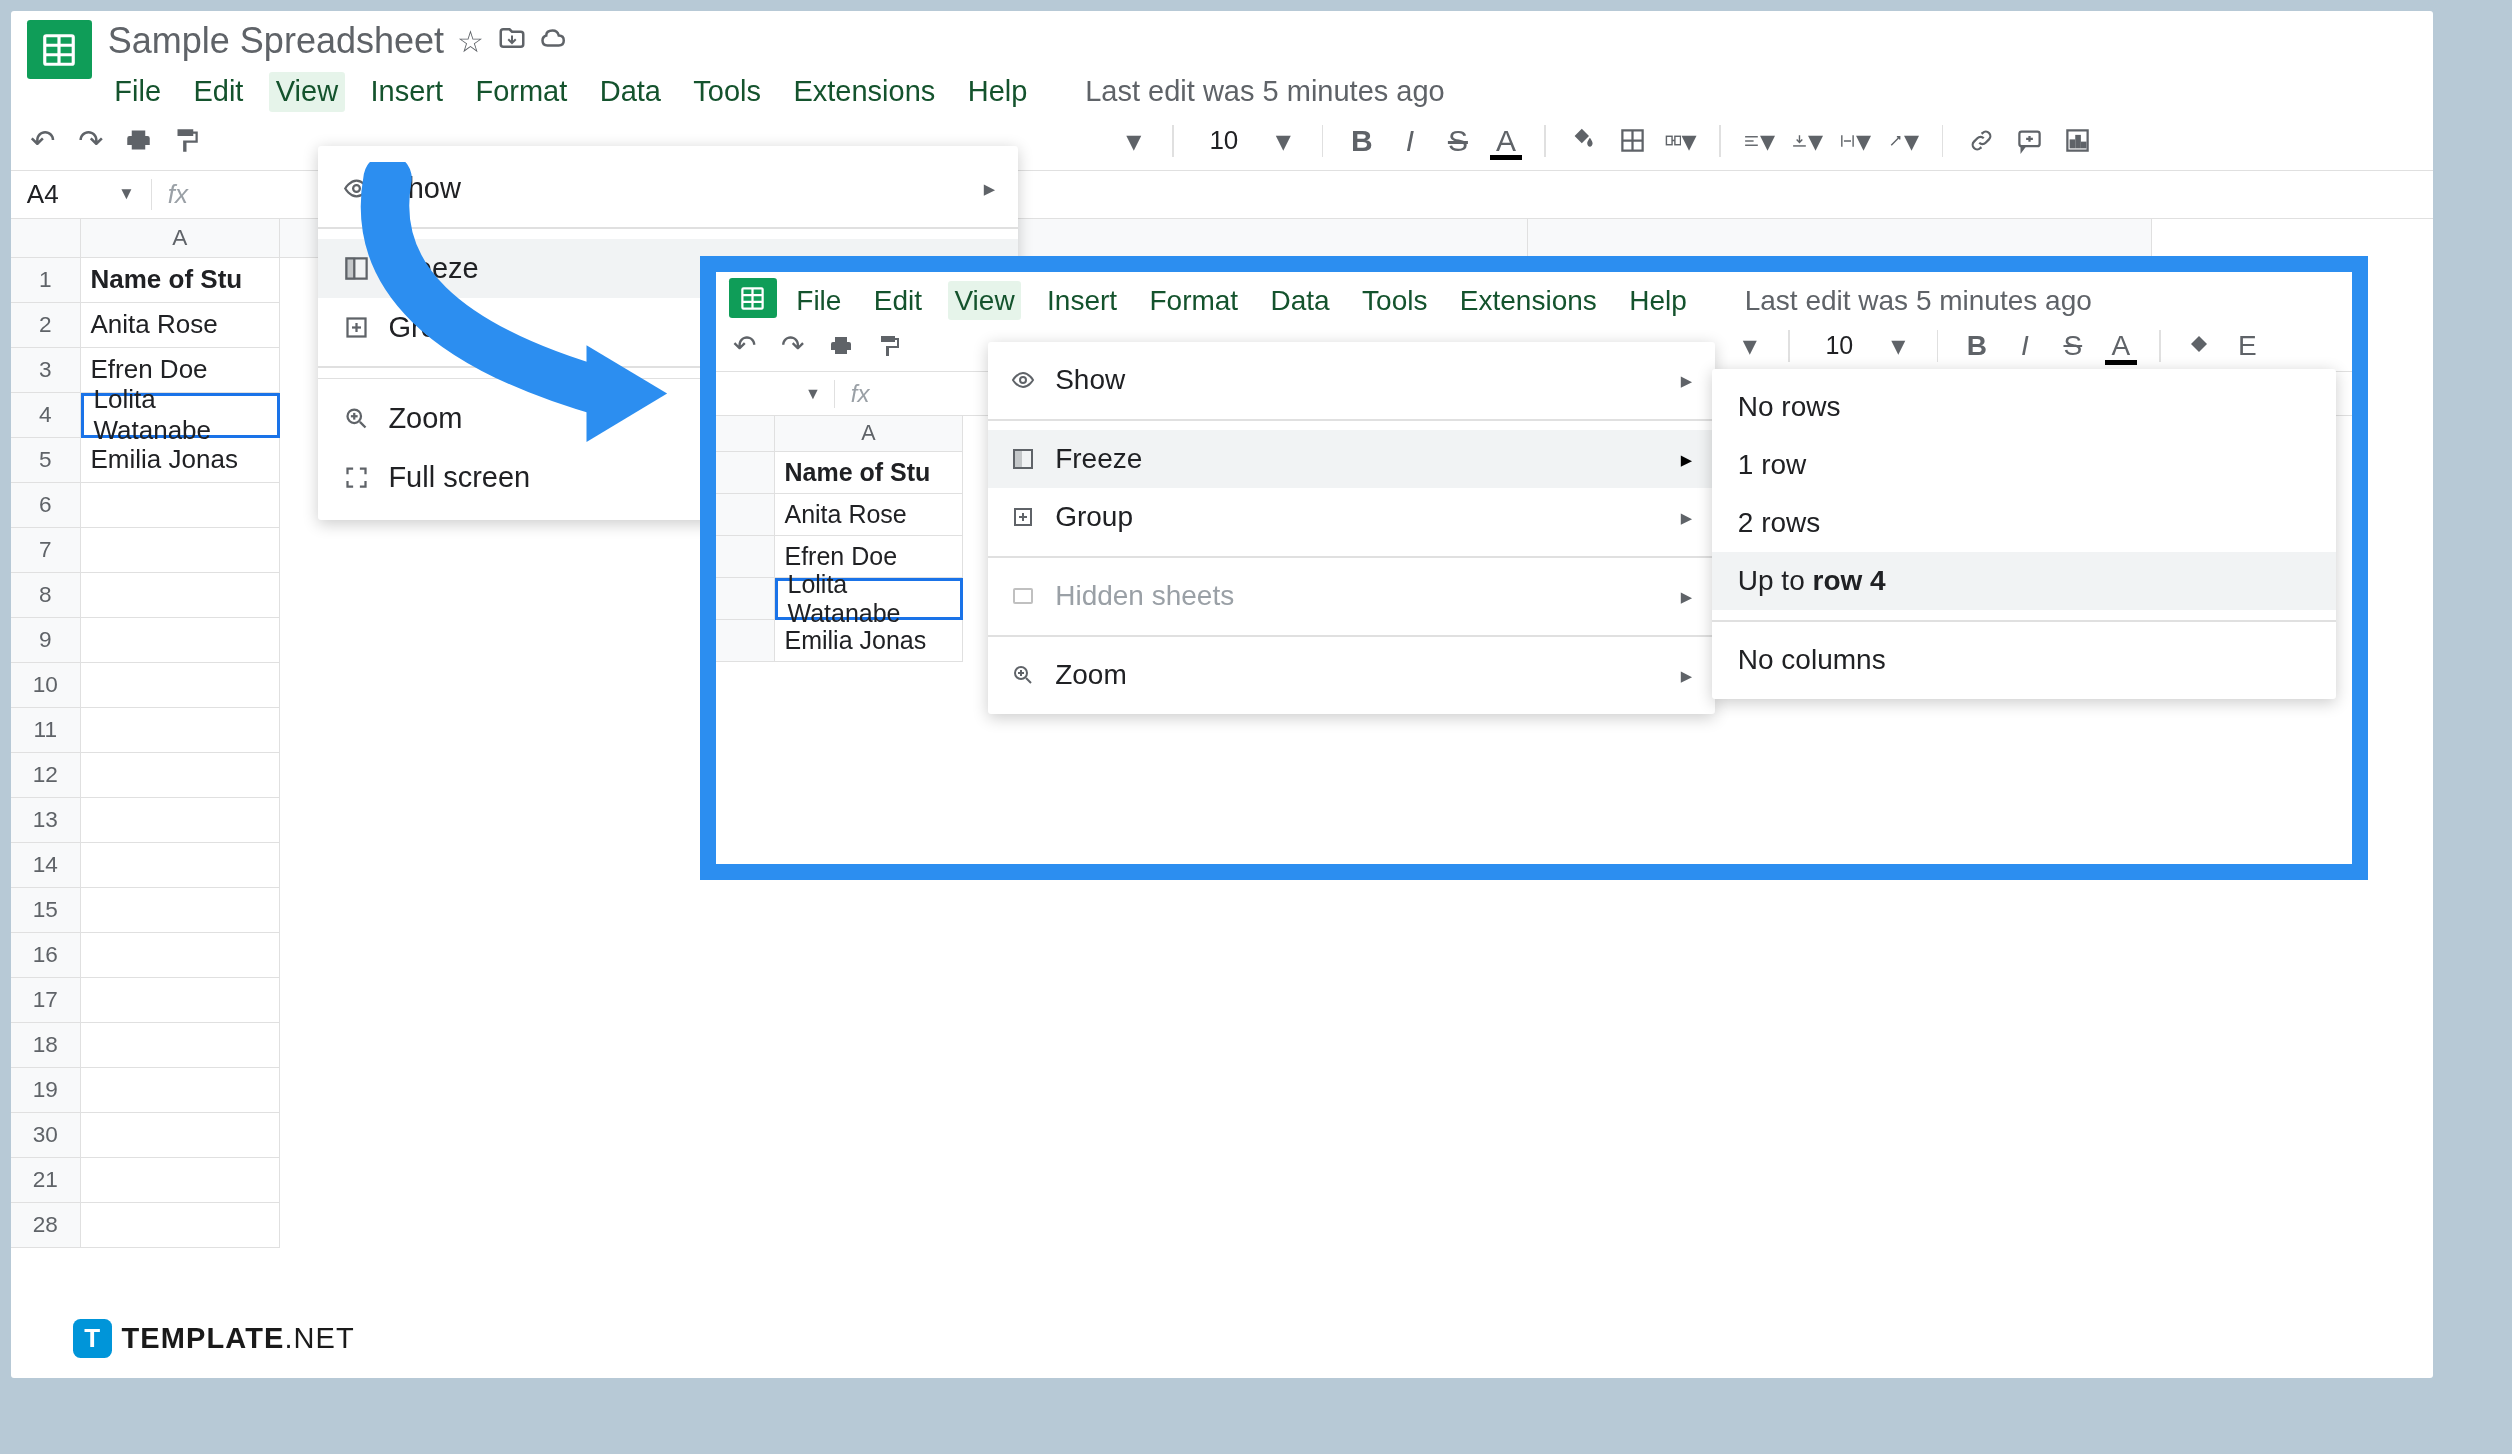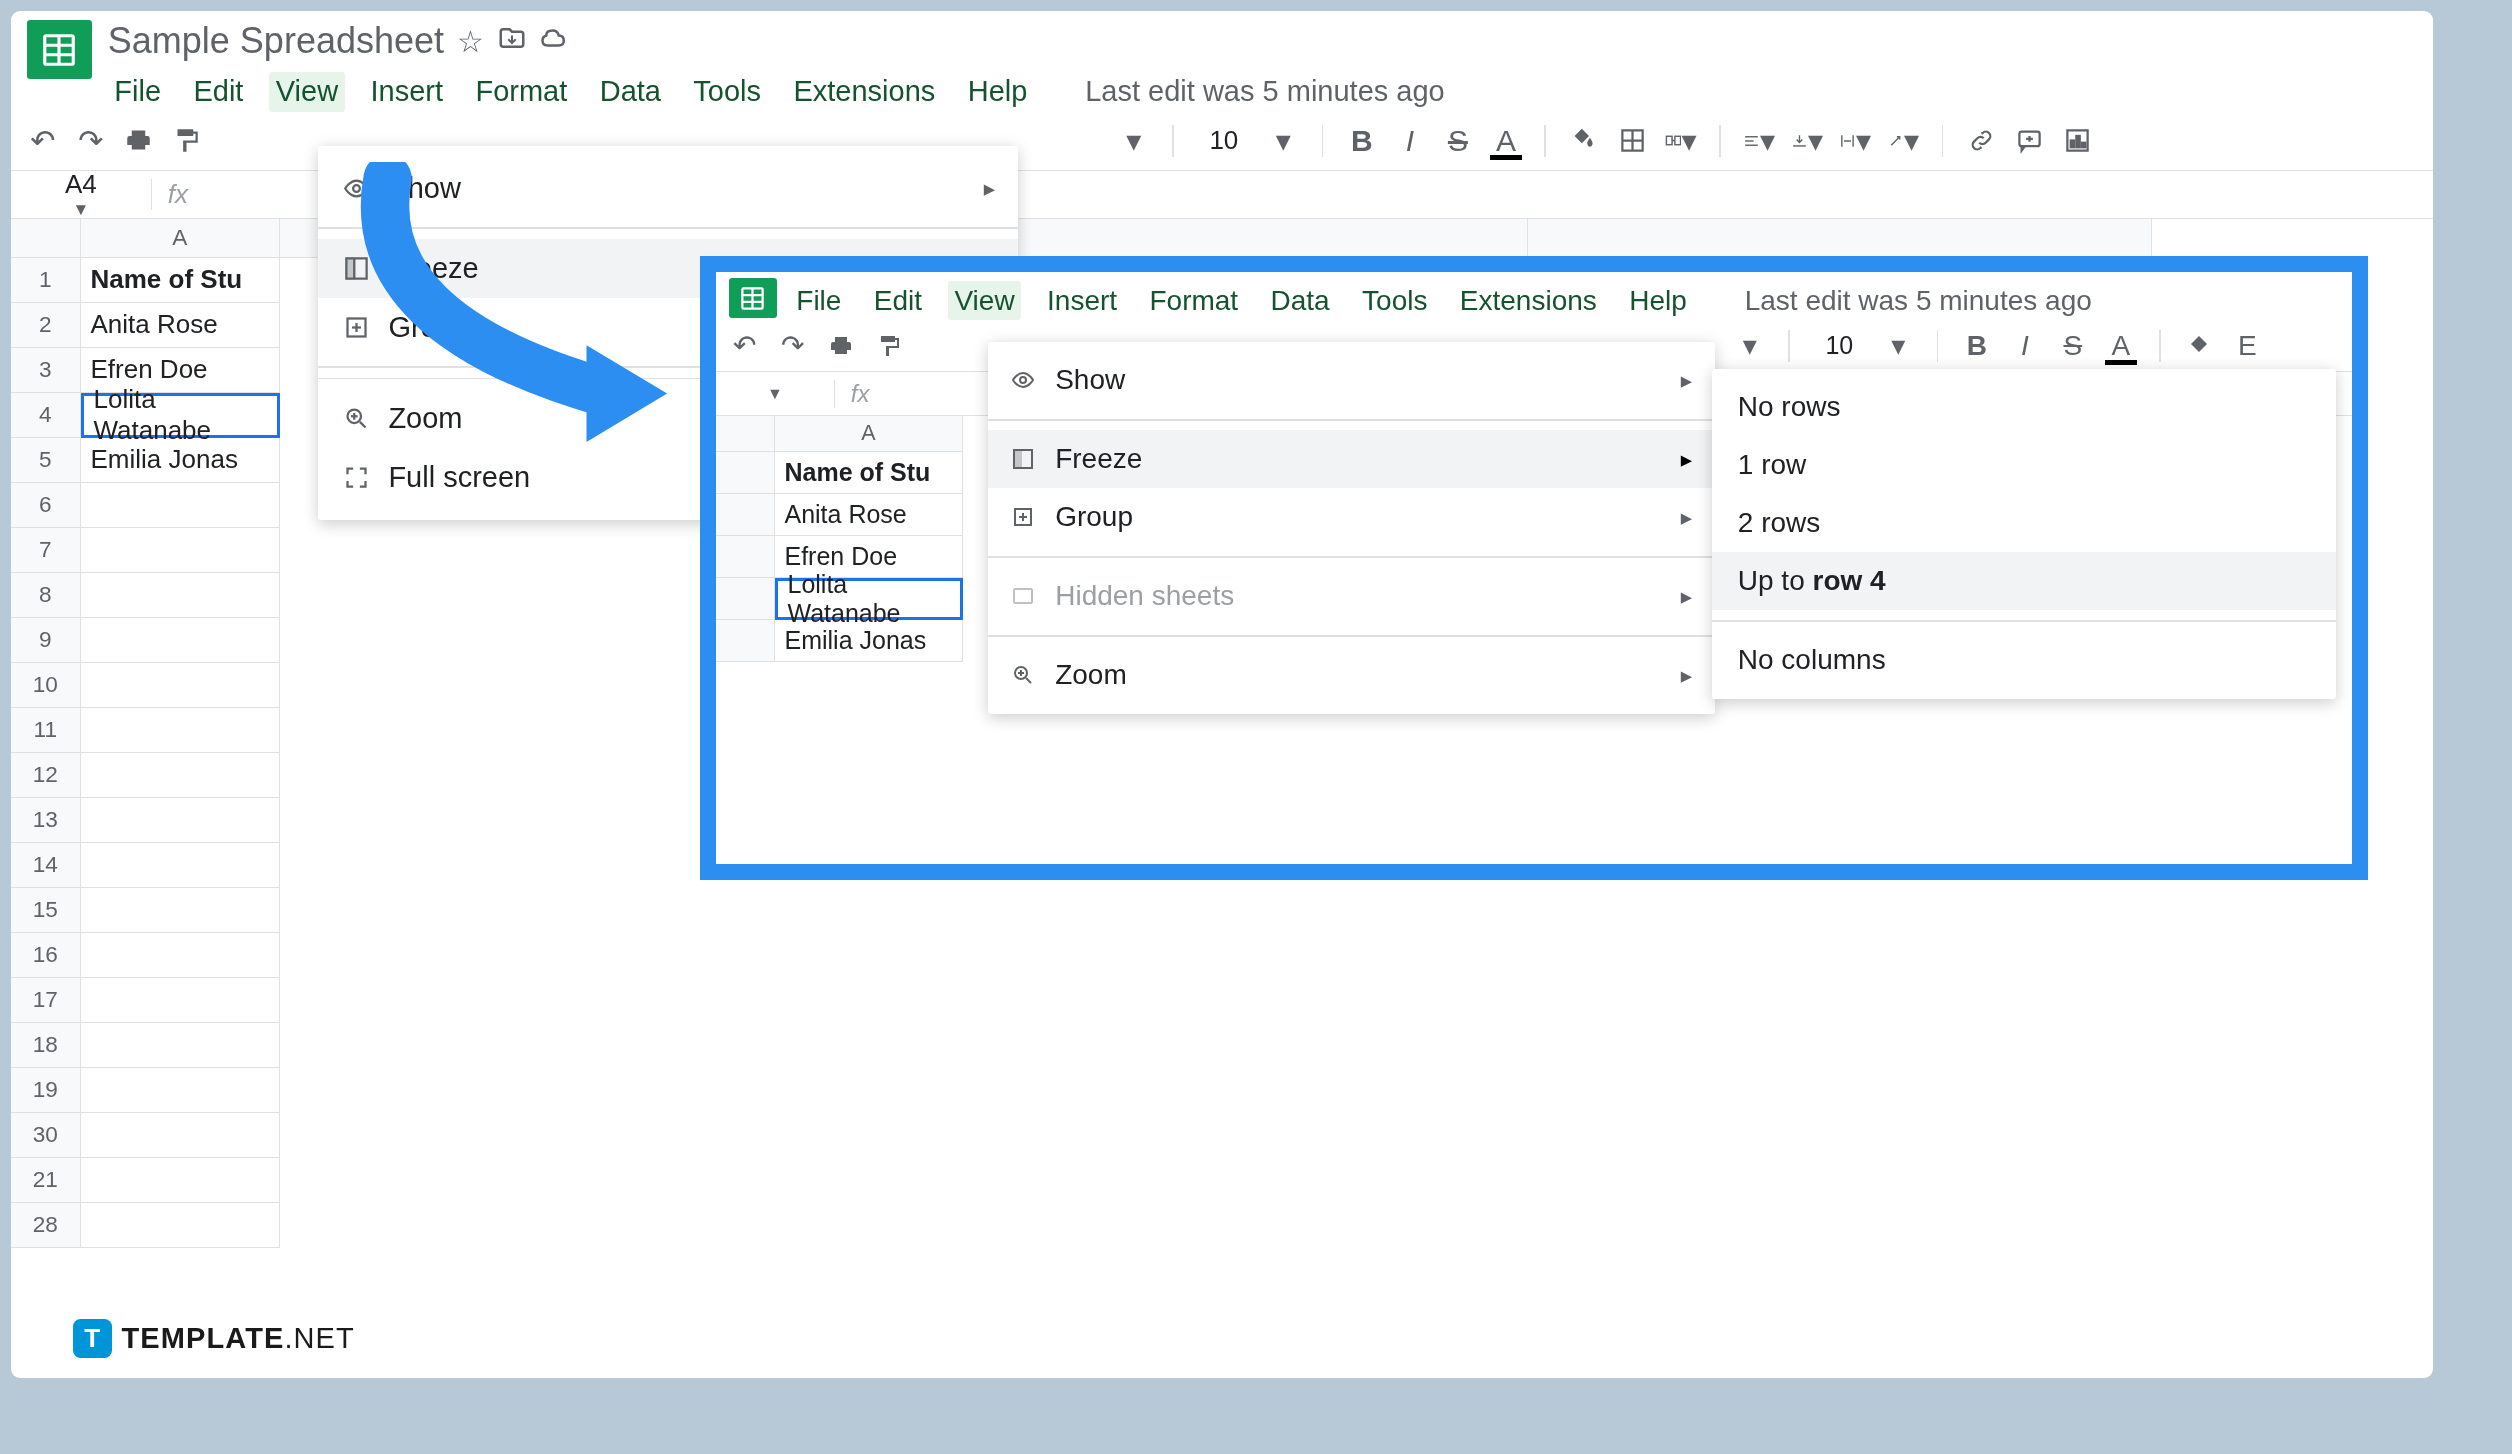--- a/index.html
+++ b/index.html
@@ -1,38 +1,38 @@
 <!DOCTYPE html>
 <html style="font-size:8.6px"><head>
 <meta charset="utf-8">
 <style>
 * { margin: 0; padding: 0; box-sizing: border-box; font-family: Arial, 'Helvetica Neue', sans-serif; }
 body { background: #b7c9d6; padding: 10.8px; width: 2512px; height: 1454px; transform-origin: top left; }
-.main-window { background: #fff; border-radius: 9px; width: 2422px; height: 1367px; position: relative; overflow: hidden; }
+.main-window { background: #fff; border-radius: 3px; width: 2422px; height: 1367px; position: relative; overflow: hidden; }
 
 
 .app-header { display: flex; align-items: flex-start; padding: 9.7px 16px 0; }
 .app-logo { width: 65px; height: 59px; background: #0f9d58; border-radius: 3.2px; display: flex; align-items: center; justify-content: center; margin-right: 16px; }
 .app-logo svg { width: 38px; height: 38px; }
 .title-area { flex: 1; }
 .title-row { display: flex; align-items: center; gap: 13px; }
 .doc-title { font-size: 36px; color: #5f6368; font-weight: 400; }
 .title-icon { color: #5f6368; font-size: 30px; }
 .menu-bar { display: flex; gap: 19.4px; margin-top: 9.7px; align-items: center; }
 .menu-item { font-size: 29px; color: #14532d; cursor: pointer; padding: 3.2px 6.5px; border-radius: 3.2px; }
 .menu-item.active { background: #e6f4ea; }
 .last-edit { font-size: 29px; color: #5f6368; margin-left: 32px; }
 
 .toolbar { display: flex; align-items: center; padding: 13px 16px; gap: 16px; border-bottom: 1.6px solid #e0e0e0; }
 .tb-icon { color: #5f6368; font-size: 30px; width: 32px; height: 32px; display: flex; align-items: center; justify-content: center; }
 .tb-sep { width: 1.6px; height: 32px; background: #e0e0e0; margin: 0 6.5px; }
 .font-size { font-size: 26px; color: #202124; padding: 0 13px; }
 
 .cell-ref-row { display: flex; align-items: center; border-bottom: 1.6px solid #e0e0e0; height: 48px; }
-.cell-ref { width: 140px; padding: 0 16px; font-size: 26px; color: #202124; display: flex; align-items: center; justify-content: space-between; flex-direction: column; }
+.cell-ref { width: 140px; padding: 0 16px; font-size: 26px; color: #202124; display: flex; align-items: center; justify-content: space-between; }
 .fx-label { font-style: italic; color: #9aa0a6; font-size: 26px; padding: 0 16px; border-left: 1.6px solid #e0e0e0; }
 
 .grid { position: relative; }
 .grid-header { display: flex; }
 .row-hdr-corner { width: 70px; height: 39px; background: #f8f9fa; border-right: 1.6px solid #e0e0e0; border-bottom: 1.6px solid #e0e0e0; }
 .col-hdr { width: 199px; height: 39px; background: #f8f9fa; border-right: 1.6px solid #e0e0e0; border-bottom: 1.6px solid #e0e0e0; display: flex; align-items: center; justify-content: center; font-size: 22.6px; color: #5f6368; }
 .grid-row { display: flex; }
 .row-hdr { width: 70px; height: 45px; background: #f8f9fa; border-right: 1.6px solid #e0e0e0; border-bottom: 1.6px solid #e0e0e0; display: flex; align-items: center; justify-content: center; font-size: 22.6px; color: #5f6368; }
 .cell { width: 199px; height: 45px; border-right: 1.6px solid #e0e0e0; border-bottom: 1.6px solid #e0e0e0; padding: 0 9.7px; display: flex; align-items: center; font-size: 26px; color: #202124; }
 .cell.bold { font-weight: 700; }

